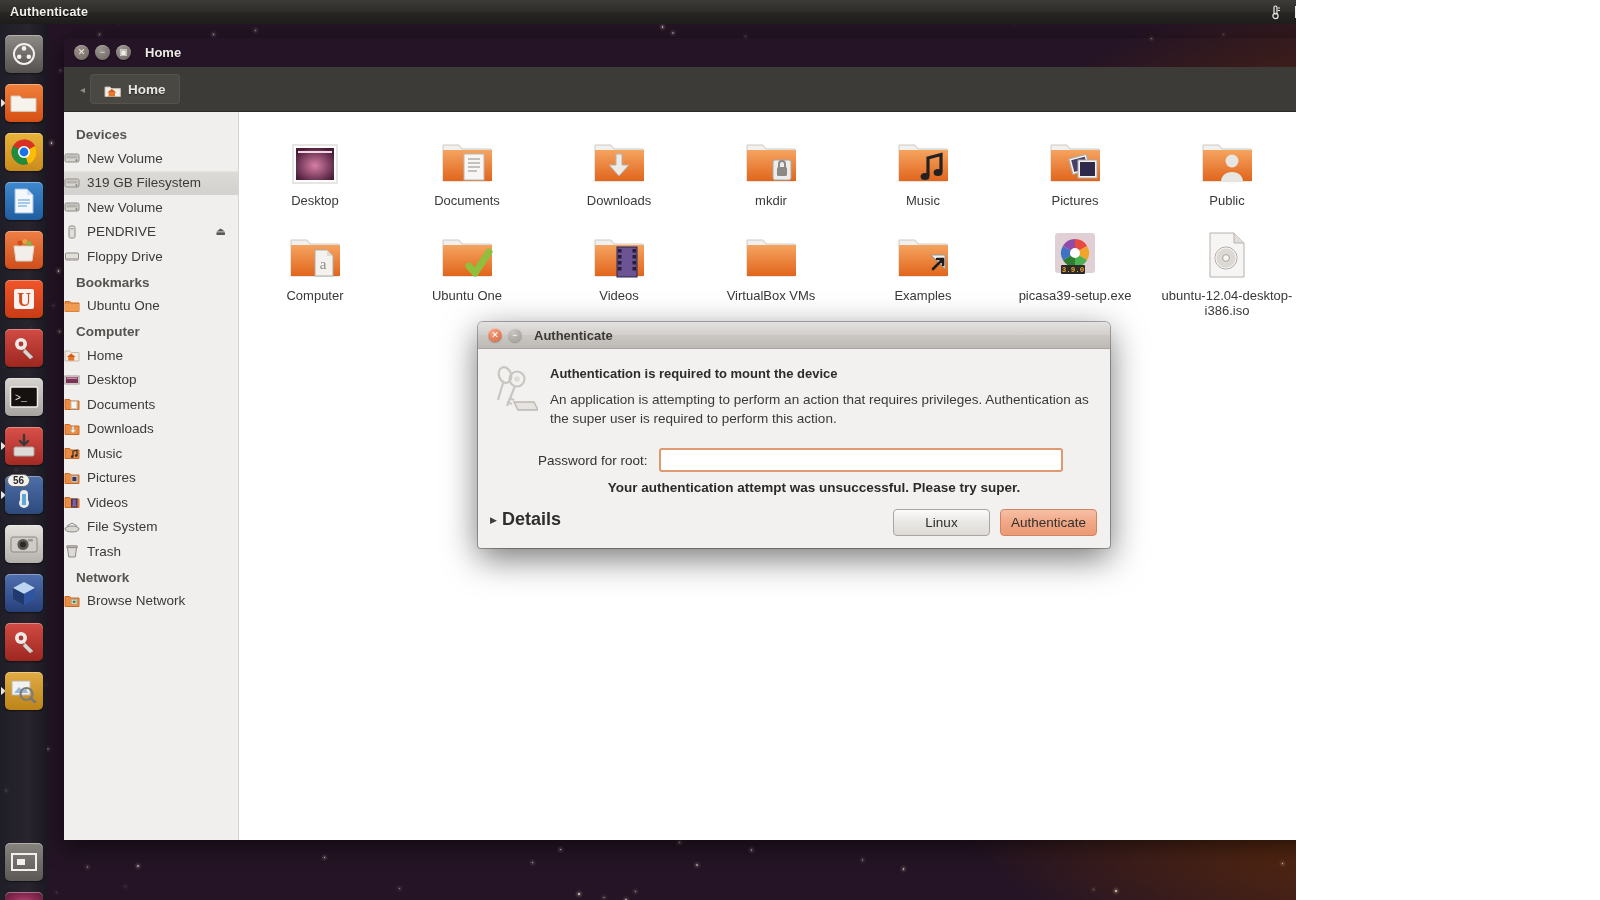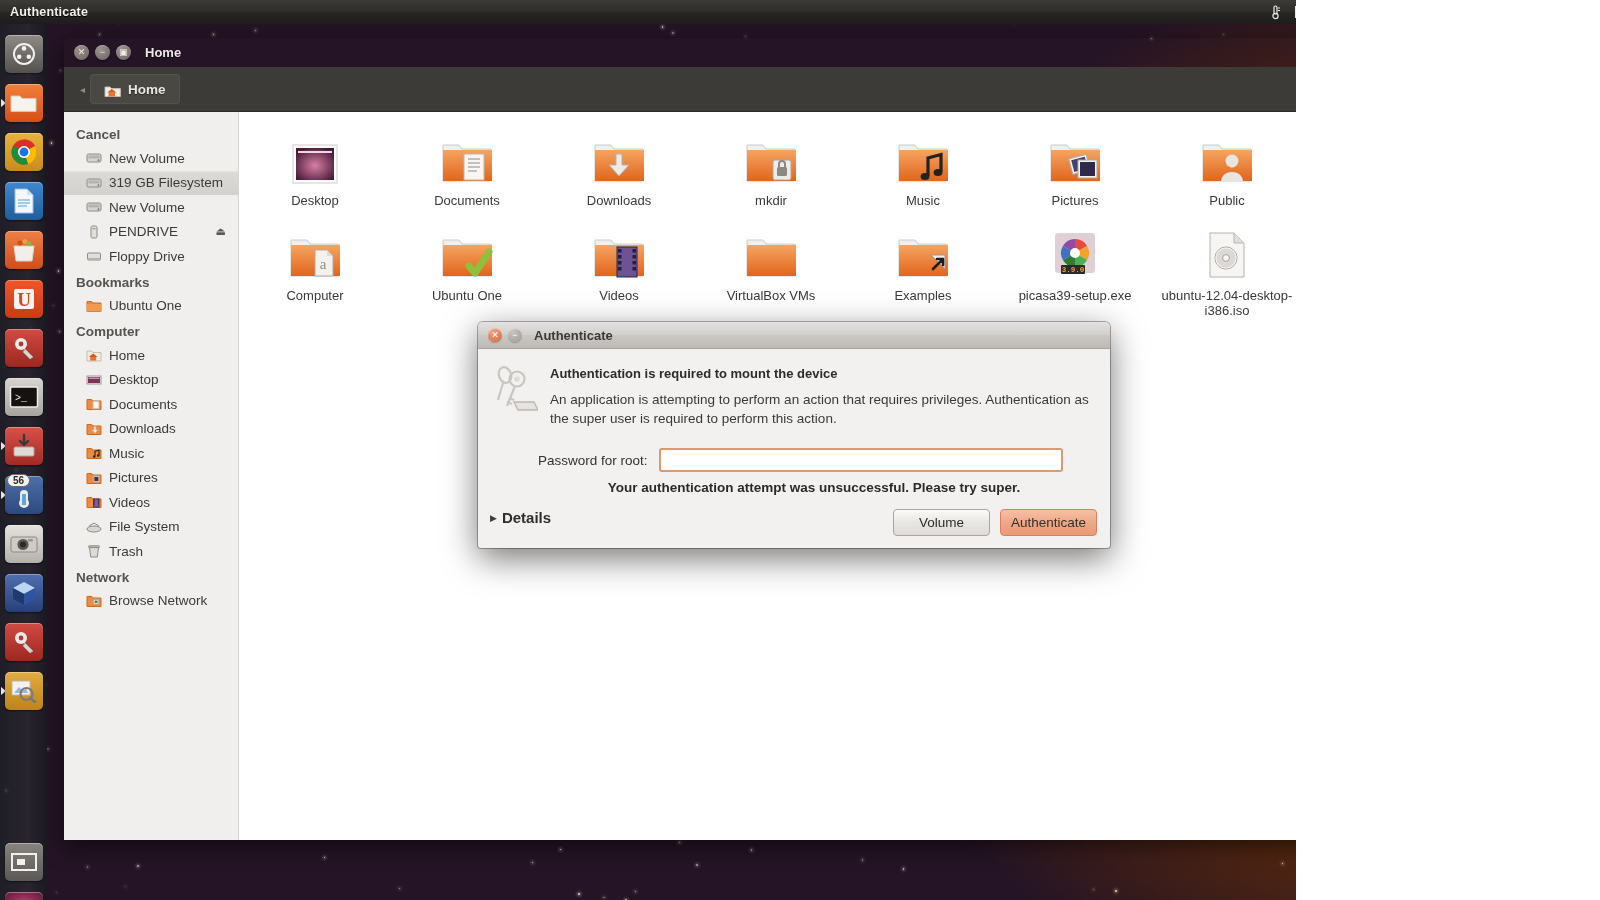--- a/index.html
+++ b/index.html
@@ -88,21 +88,21 @@
   }
   #tb-right { margin-left:auto; display:flex; align-items:center; gap:14px; padding-right:6px; }
   #search-label { color:#fde047; font-size:15px; }
 
   #wbody { display:flex; height:728px; background:#fff; }
   #sidebar {
     width:175px; background:#f0efee; border-right:1px solid #d7d5d2;
     padding-top:9px; overflow:hidden; font-size:13.5px;
   }
   .sb-head { color:#55534f; font-weight:bold; font-size:13.5px; padding:6px 0 4px 12px; }
-  .sb-item { display:flex; align-items:center; gap:7px; height:24.5px; padding-left:22px; color:#3b3a38; position:relative; }
+  .sb-item { display:flex; align-items:center; gap:7px; height:24.5px; color:#3b3a38; position:relative; }
   .sb-item.sel { background: linear-gradient(to bottom,#dddbd8,#d3d1ce); box-shadow: inset 0 1px 0 #e7e5e2; }
   .sb-item .eject { margin-left:auto; margin-right:12px; color:#5a5855; font-size:11px; }
   .sb-ico { width:16px; height:16px; flex:0 0 16px; display:block; }
 
   #filearea { flex:1; background:#fff; padding:14px 0 0 0; position:relative; }
   .frow { display:flex; }
   .fitem { width:152px; padding-top:4px; text-align:center; }
   .fitem .thumb { height:56px; display:flex; align-items:flex-end; justify-content:center; }
   .fitem .fname { margin-top:7px; font-size:13px; color:#3a3937; line-height:15px; padding:0 6px; }
 
@@ -130,21 +130,21 @@
   #pw-row { display:flex; align-items:center; margin-top:20px; }
   #pw-label { font-size:13.5px; color:#33322f; margin-left:60px; }
   #pw-input {
     margin-left:11px; width:404px; height:24px; background:#fff;
     border:2px solid #e09a6f; border-radius:3px; outline:none;
     font-family:"Liberation Sans", sans-serif; font-size:13px; padding:0 4px; color:#222;
   }
   #auth-error { text-align:center; font-size:13.5px; font-weight:bold; color:#2b2a29; margin-top:8px; padding-left:40px; }
   #details-row { margin-top:14px; display:flex; align-items:center; gap:5px; padding-left:12px; }
   #details-tri { font-size:9px; color:#3d3c3a; }
-  #details-label { font-size:15px; font-weight:bold; color:#2f2e2c; }
+  #details-label { font-size:18px; font-weight:bold; color:#2f2e2c; }
   #auth-actions { position:absolute; right:13px; bottom:12px; display:flex; gap:10px; }
   .abtn { height:27px; min-width:97px; border-radius:4px; font-size:13.5px; border:1px solid #a9a5a1;
           display:flex; align-items:center; justify-content:center; color:#2f2e2c; }
   .abtn.cancel { background: linear-gradient(to bottom,#fbfbfa 0%,#e8e6e3 52%,#dedbd7 100%); }
   .abtn.primary { background: linear-gradient(to bottom,#f7c0a7 0%,#f0a684 52%,#ea9a76 100%); border-color:#cf8360; color:#33312f; }
 </style>
 </head>
 <body>
 
 <div id="desktop">
@@ -507,21 +507,21 @@
             <line x1="10.9" y1="10.9" x2="15.6" y2="15.6" stroke="#cfcdc9" stroke-width="2.2" stroke-linecap="round"></line>
           </svg>
         <span id="search-label">Search</span>
       </div>
     </div>
 
     <div id="wbody">
 
       <div id="sidebar">
 
-        <div class="sb-head">Cancel</div>
+        <div class="sb-head">Devices</div>
         <div class="sb-item">
           <svg class="sb-ico" viewBox="0 0 16 16">
               <rect x="1" y="4" width="14" height="8" rx="1.5" fill="#d7d4d0" stroke="#8e8a86"></rect>
               <rect x="2.5" y="5.5" width="11" height="3" fill="#b6b3ae"></rect>
               <circle cx="12.5" cy="10.3" r="1" fill="#7b7874"></circle>
             </svg>
           <span>New Volume</span>
         </div>
         <div class="sb-item sel">
           <svg class="sb-ico" viewBox="0 0 16 16">
@@ -922,17 +922,17 @@
     <div id="pw-row">
       <label id="pw-label">Password for root:</label>
       <input id="pw-input" type="password" autofocus="" value="" style="">
     </div>
     <div id="auth-error">Your authentication attempt was unsuccessful. Please try super.</div>
     <div id="details-row">
       <span id="details-tri">▶</span>
       <span id="details-label">Details</span>
     </div>
     <div id="auth-actions">
-      <div class="abtn cancel">Volume</div>
+      <div class="abtn cancel">Linux</div>
       <div class="abtn primary">Authenticate</div>
     </div>
   </div>
 </div>
 
 </body></html>

